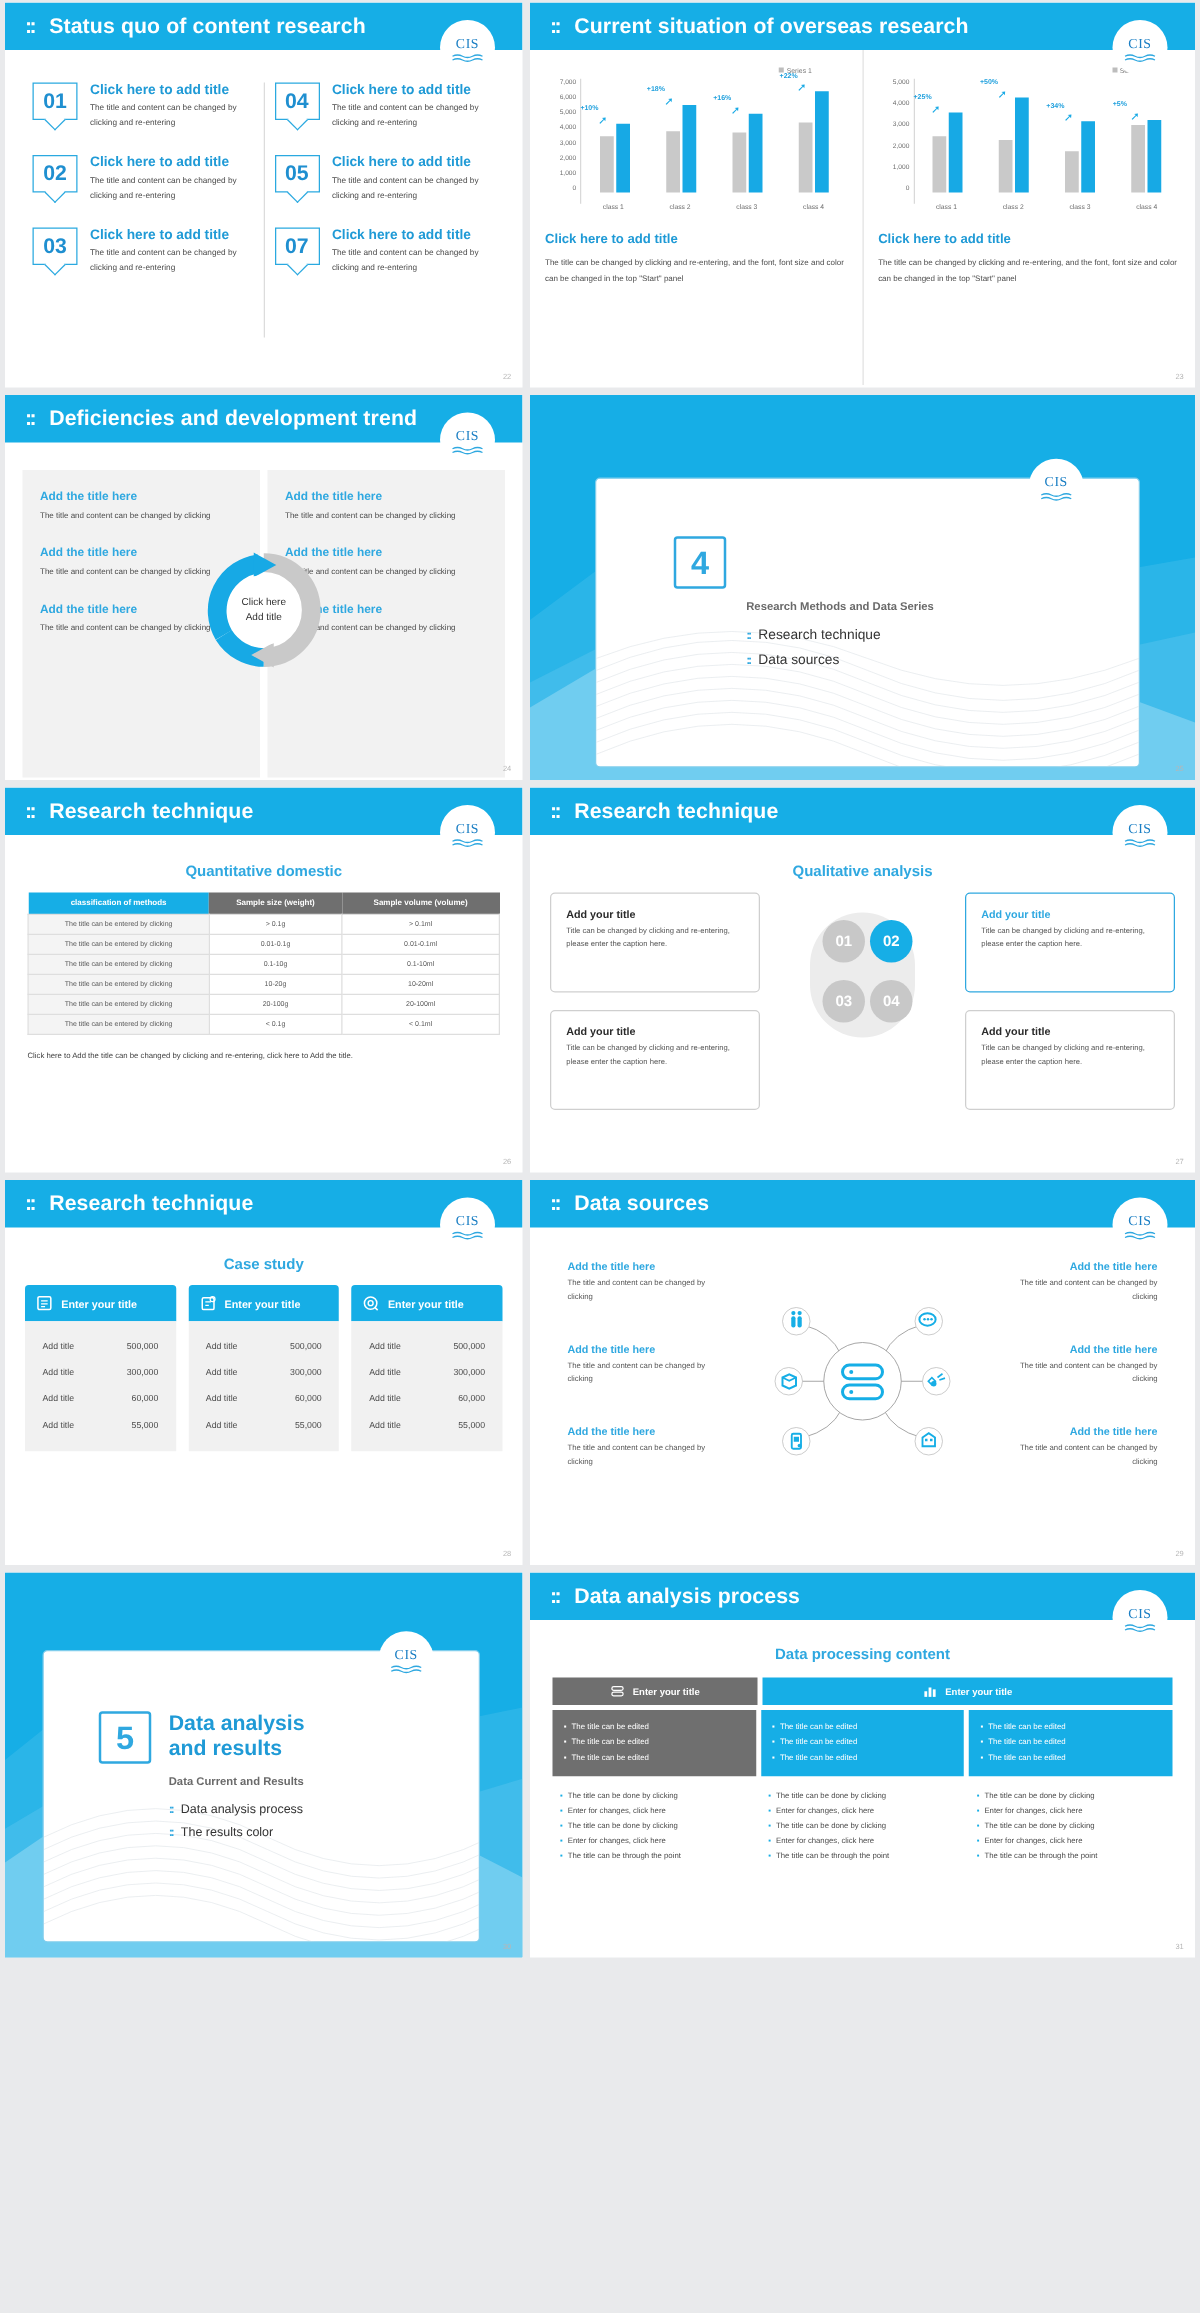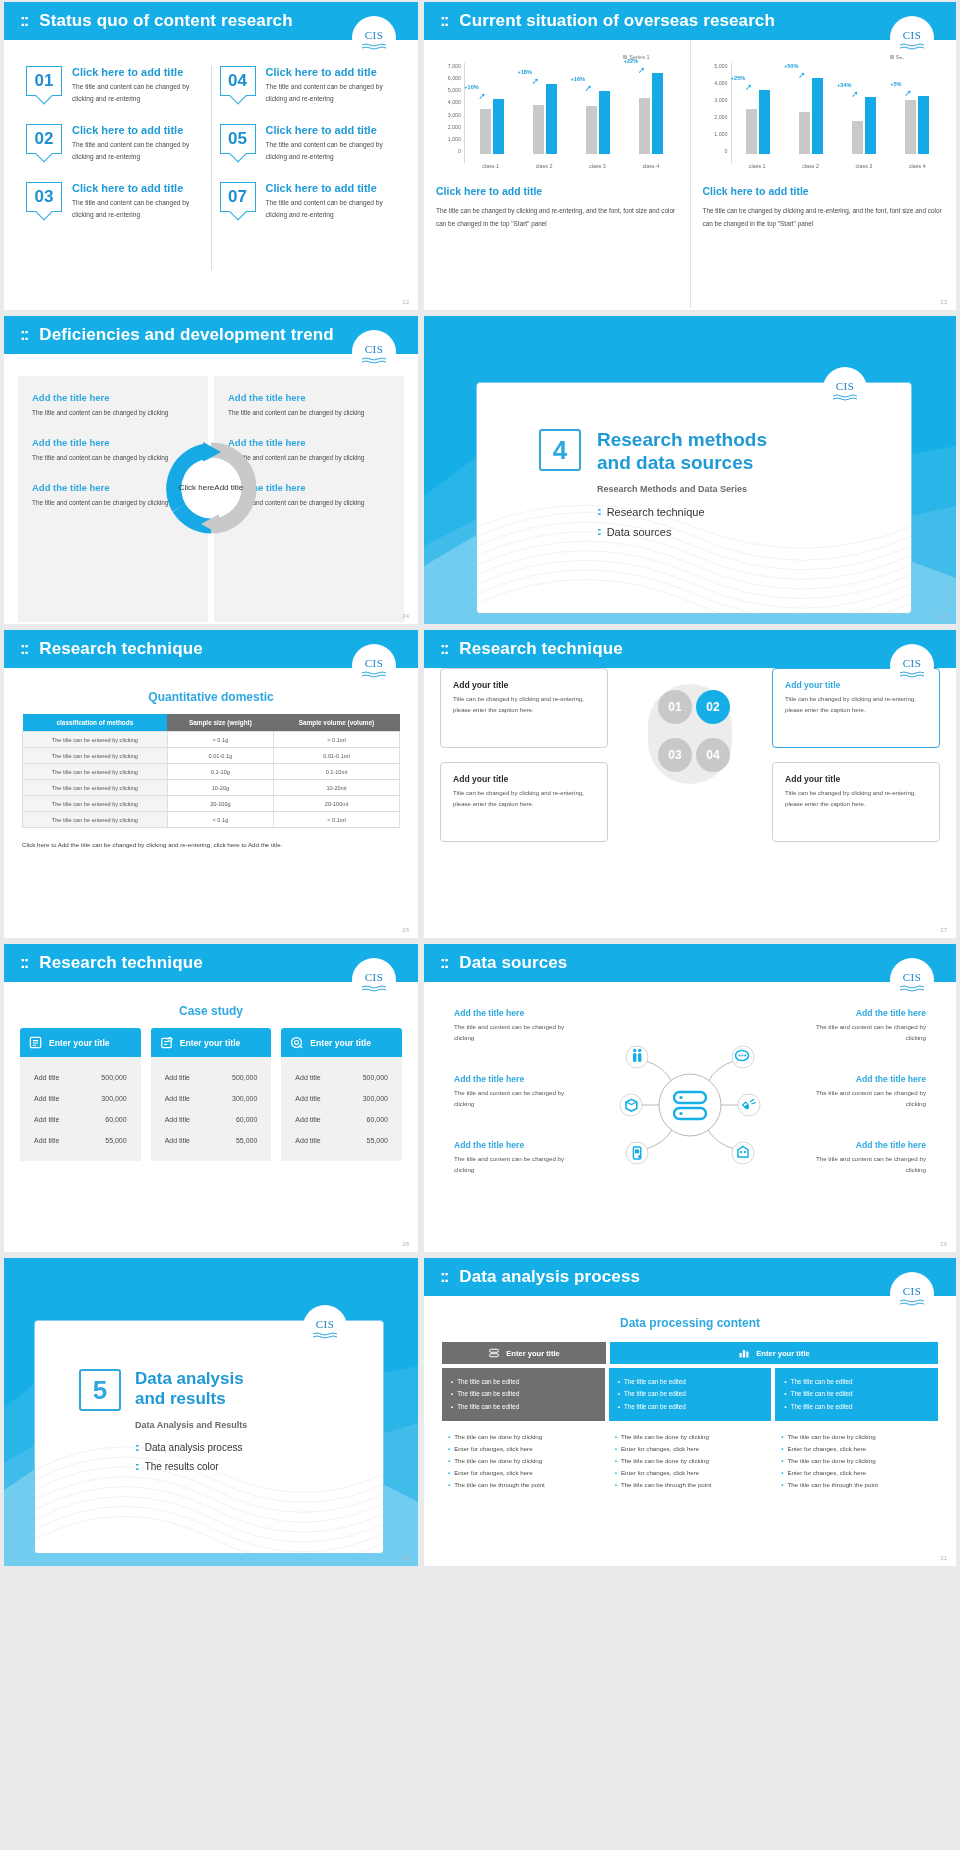--- a/index.html
+++ b/index.html
@@ -81,21 +81,21 @@
   .s2-half p { font-size:6.4px; color:#4b4b4b; line-height:2.1; }
 
   
   .s3-wrap { position:relative; padding:22px 14px 0 14px; height:268px; display:flex; gap:6px;}
   .s3-panel { flex:1; background:#f2f2f2; padding:16px 14px; }
   .s3-panel.right { text-align:left; }
   .s3-panel h3 { color:#2fa8e0; font-size:9.5px; font-weight:bold; margin-bottom:4px; }
   .s3-panel p { color:#4b4b4b; font-size:6.4px; line-height:1.85; margin-bottom:18px; }
   .s3-center { position:absolute; left:50%; top:86px; transform:translateX(-50%);
                width:96px; height:96px; }
-  .s3-center .ring-txt { position:absolute; inset:0; display:flex; 
+  .s3-center .ring-txt { position:absolute; inset:0; display:flex; flex-direction:column;
         align-items:center; justify-content:center; font-size:8px; color:#333; line-height:1.45; text-align:center;}
 
   
   .ctr-title { text-align:center; color:#2fa8e0; font-size:12px; font-weight:bold; margin:22px 0 10px; }
   table.q { width:calc(100% - 36px); margin:0 18px; border-collapse:collapse; }
   table.q th { font-size:6.4px; color:#fff; padding:5px 2px; font-weight:bold; }
   table.q th.c0{ background:#16aee6; }
   table.q th.c1,table.q th.c2{ background:#6f6f6f; }
   table.q td { font-size:5.6px; color:#585858; text-align:center; padding:4.5px 2px;
                border:.5px solid #dedede; }
@@ -426,24 +426,20 @@
         <div class="logo-badge" style="right:44px;top:-16px;">
           <span class="cis">CIS</span>
           <svg class="waves" viewBox="0 0 26 9">
             <path d="M1 3 q4 -2 8 0 t8 0 t8 0" fill="none" stroke="#2fa8e0" stroke-width="1"></path>
             <path d="M1 6 q4 -2 8 0 t8 0 t8 0" fill="none" stroke="#2fa8e0" stroke-width="1"></path>
           </svg>
         </div>
         <div style="position:relative;padding:46px 0 0 62px;">
           <div style="display:flex;gap:16px;align-items:flex-start;">
             <div class="sec-num">4</div>
-            <h1>
-              <span>Research methods</span><br>
-              <span>and data sources</span>
-            </h1>
           </div>
           <div class="sub" style="margin-left:58px">Research Methods and Data Series</div>
           <div class="bul" style="margin-left:58px;margin-top:12px">
             <span class="dd">::</span>
             <span>Research technique</span>
           </div>
           <div class="bul" style="margin-left:58px">
             <span class="dd">::</span>
             <span>Data sources</span>
           </div>
@@ -516,20 +512,21 @@
       <span class="dots">::</span>
       <h2>Research technique</h2>
     </div>
     <div class="logo-badge">
       <span class="cis">CIS</span>
       <svg class="waves" viewBox="0 0 26 9">
         <path d="M1 3 q4 -2 8 0 t8 0 t8 0" fill="none" stroke="#2fa8e0" stroke-width="1"></path>
         <path d="M1 6 q4 -2 8 0 t8 0 t8 0" fill="none" stroke="#2fa8e0" stroke-width="1"></path>
       </svg>
     </div>
+    <div class="ctr-title">Qualitative analysis</div>
     <div class="s6">
       <div class="circs">
         <div class="blob"></div>
         <div class="circ gray" style="left:14px;top:8px;">01</div>
         <div class="circ blue" style="left:52px;top:8px;">02</div>
         <div class="circ gray" style="left:14px;top:56px;">03</div>
         <div class="circ gray" style="left:52px;top:56px;">04</div>
       </div>
       <div class="s6-row">
         <div class="s6-card">
@@ -784,21 +781,21 @@
           </svg>
         </div>
         <div style="position:relative;padding:48px 0 0 44px;">
           <div style="display:flex;gap:14px;align-items:flex-start;">
             <div class="sec-num">5</div>
             <h1 style="font-size:17px">
               <span>Data analysis</span><br>
               <span>and results</span>
             </h1>
           </div>
-          <div class="sub" style="margin-left:56px">Data Analysis and Results</div>
+          <div class="sub" style="margin-left:56px">Data Current and Results</div>
           <div class="bul" style="margin-left:56px;margin-top:12px;font-size:10px">
             <span class="dd">::</span>
             <span>Data analysis process</span>
           </div>
           <div class="bul" style="margin-left:56px;font-size:10px">
             <span class="dd">::</span>
             <span>The results color</span>
           </div>
         </div>
       </div>

